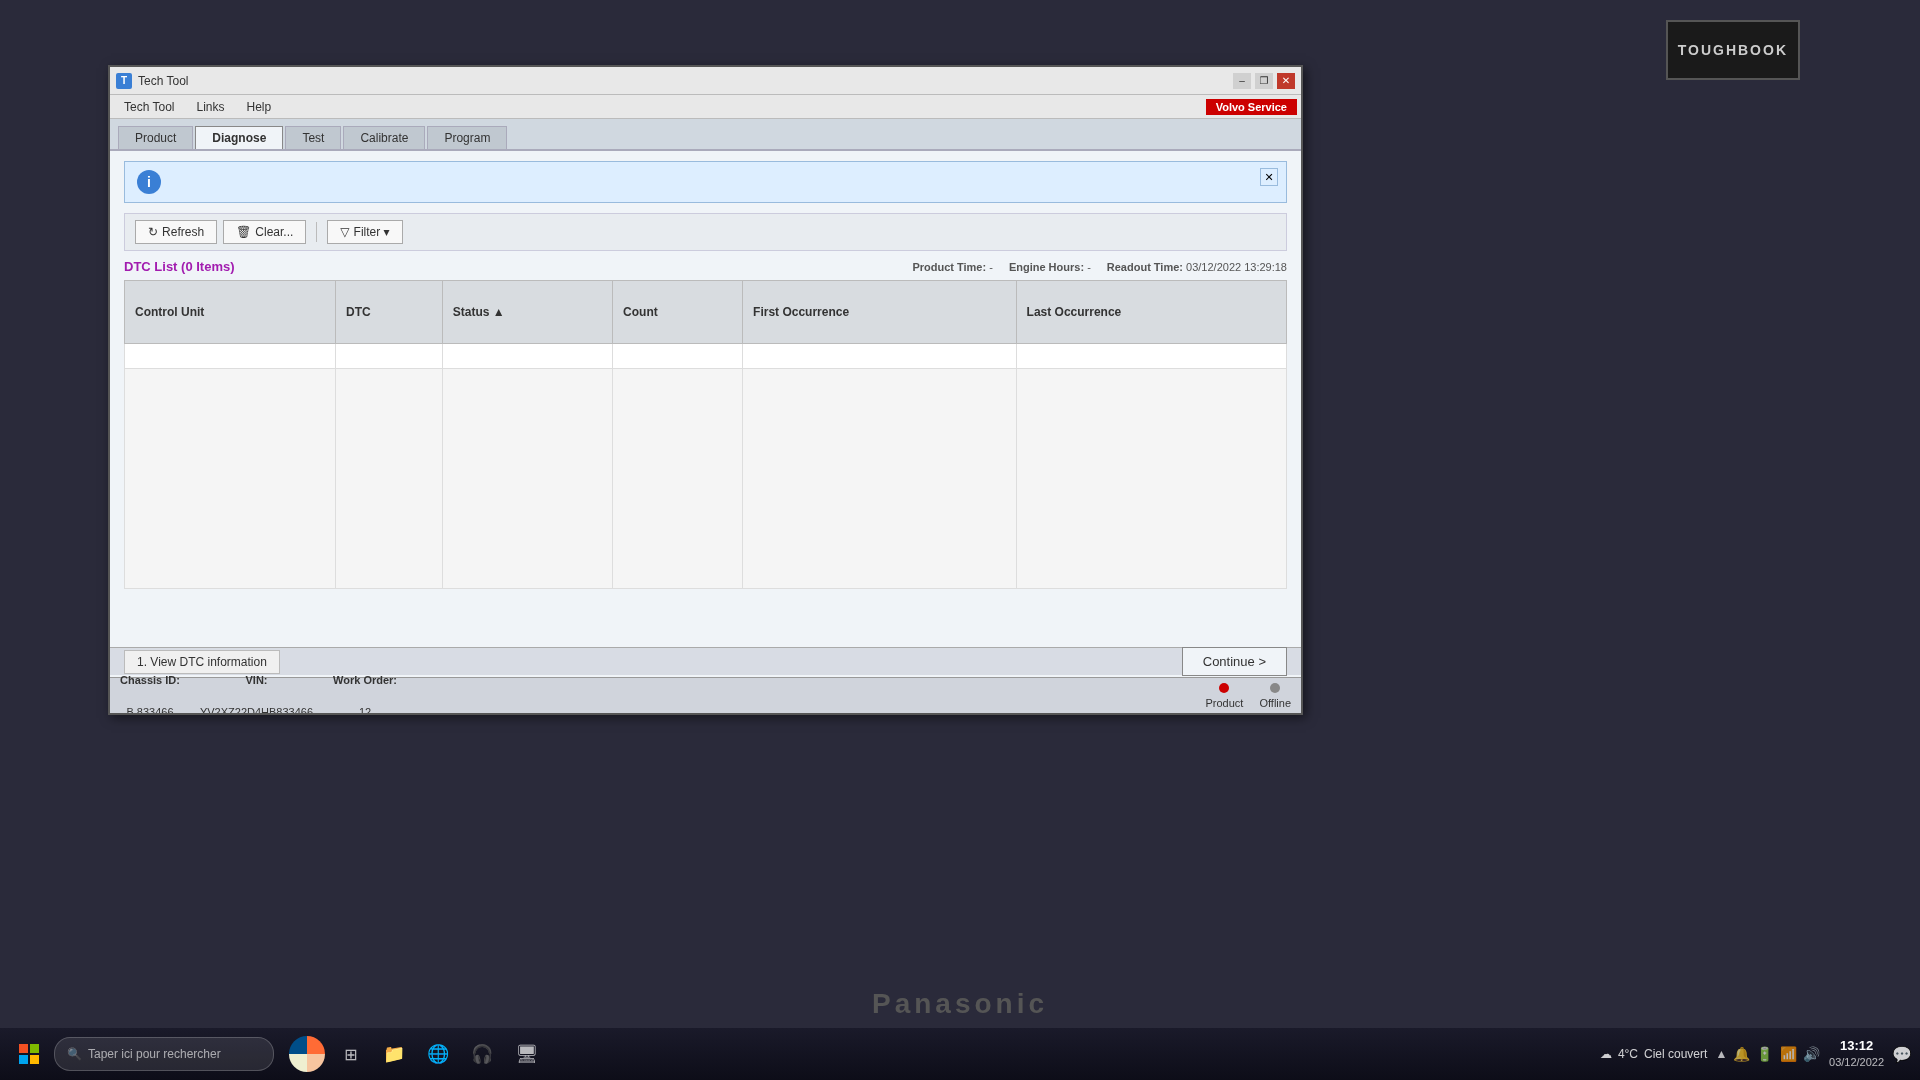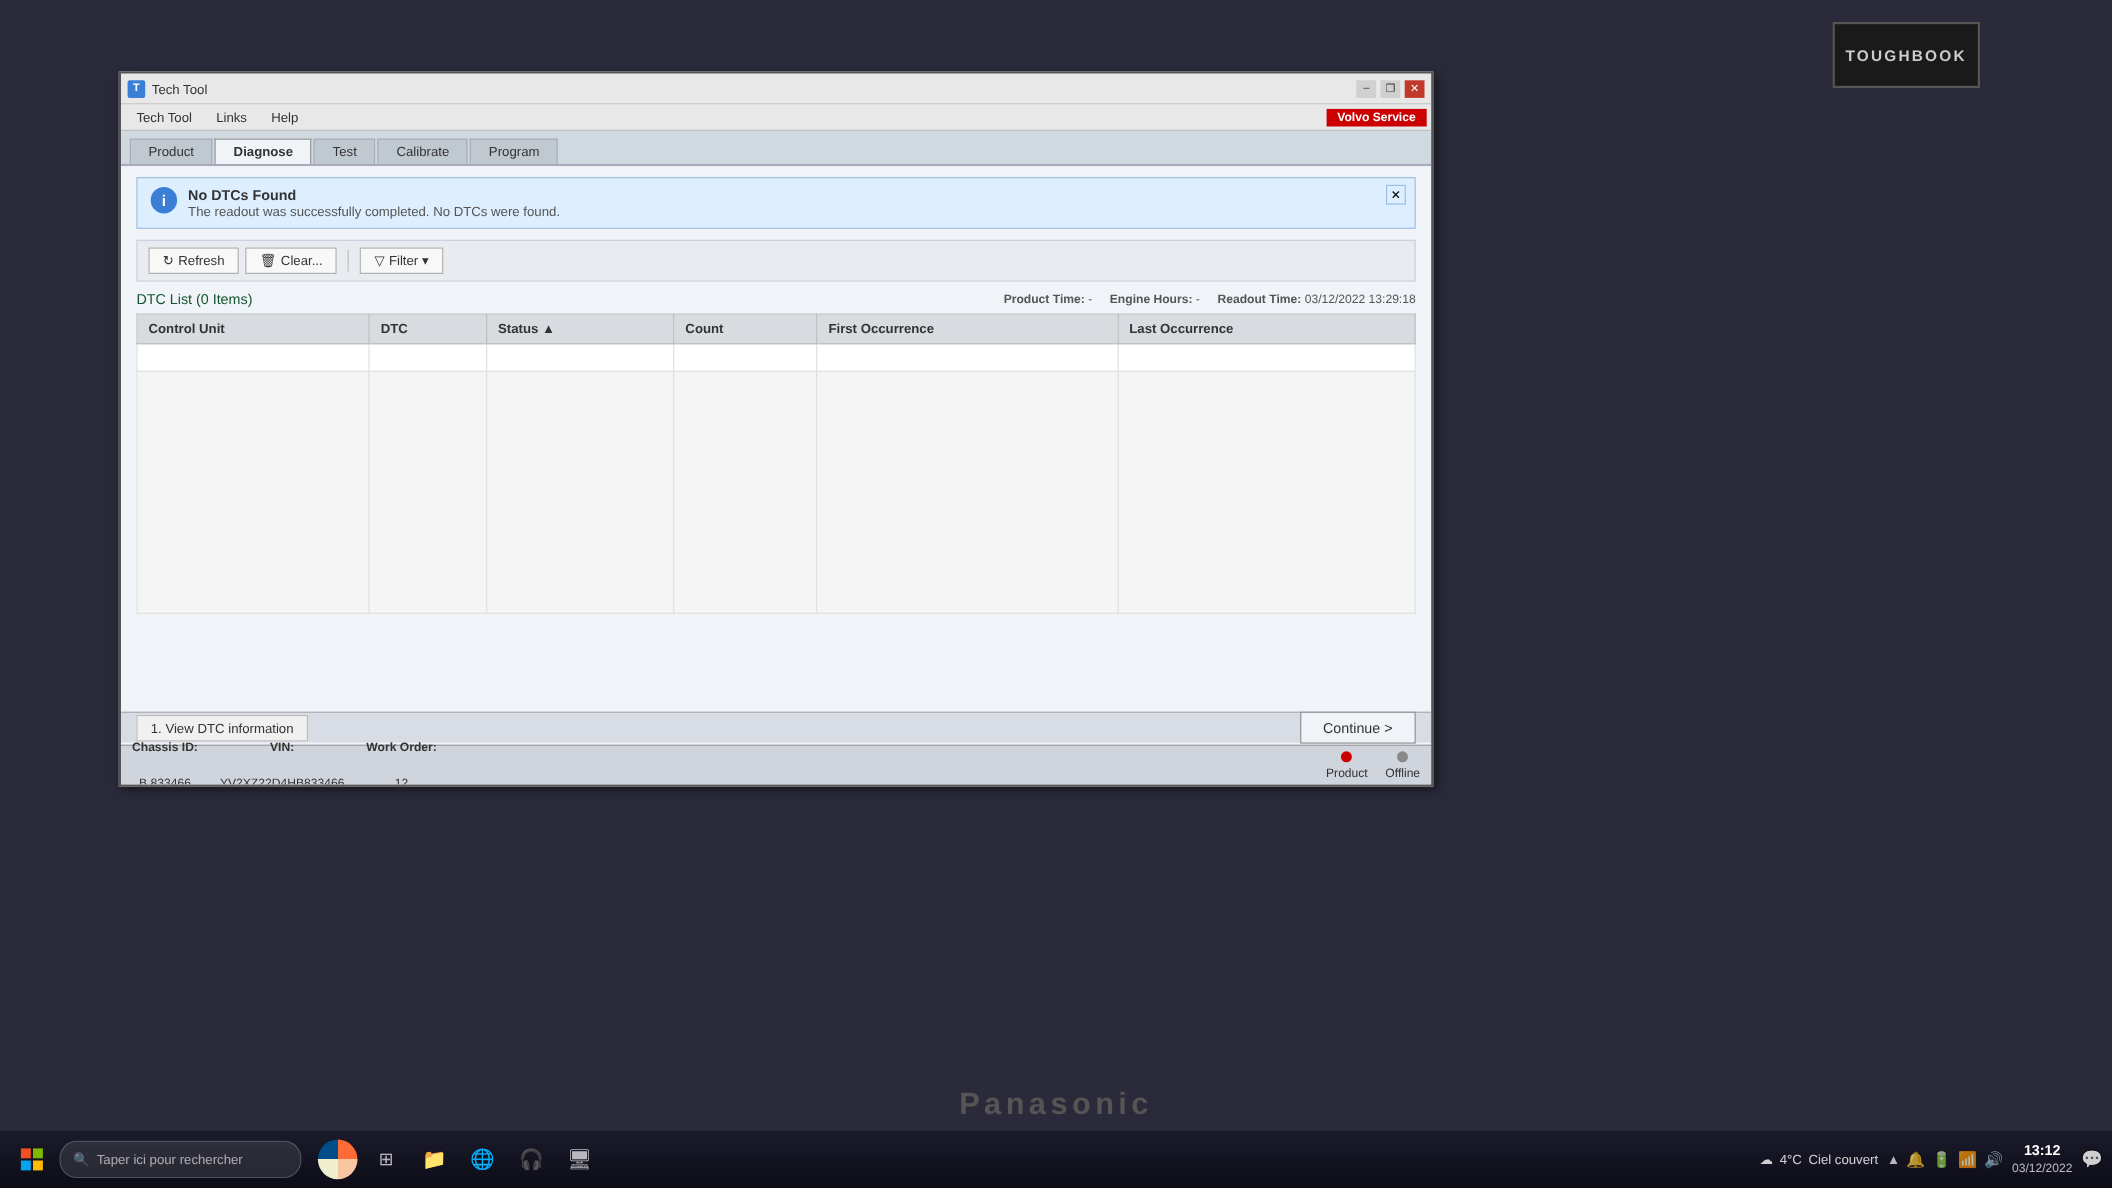--- a/index.html
+++ b/index.html
@@ -222,42 +222,42 @@
 
     
     .dtc-header {
       display: flex;
       justify-content: space-between;
       align-items: center;
       margin-bottom: 6px;
     }
     .dtc-list-title {
       font-size: 13px;
-      font-weight: normal;
-      color: #14532d;
+      font-weight: bold;
+      color: #a21caf;
     }
     .dtc-meta {
       font-size: 11px;
       color: #555;
       display: flex;
       gap: 16px;
     }
 
     
     .dtc-table {
       width: 100%;
       border-collapse: collapse;
       font-size: 12px;
       background: white;
       border: 1px solid #ccc;
     }
     .dtc-table th {
       background: #d8dce0;
       border: 1px solid #bbb;
-      padding: 6px 10px;
+      padding: 24px 10px;
       text-align: left;
       font-weight: bold;
       color: #333;
     }
     .dtc-table th.sortable {
       cursor: pointer;
     }
     .dtc-table td {
       border: 1px solid #ddd;
       padding: 5px 10px;
@@ -468,24 +468,20 @@
     <div class="tab">Calibrate</div>
     <div class="tab">Program</div>
   </div>
 
   <div class="main-content" style="flex:1; overflow:hidden; position:relative;">
 
 
     <div class="info-banner">
       <div class="info-icon">
         <span>i</span>
-      </div>
-      <div class="info-text">
-        <div class="title">No DTCs Found</div>
-        <div class="subtitle">The readout was successfully completed. No DTCs were found.</div>
       </div>
       <button class="banner-close">✕</button>
     </div>
 
     <div class="toolbar">
       <button class="toolbar-btn">
         <span>↻</span>
         <span>Refresh</span>
       </button>
       <button class="toolbar-btn">

